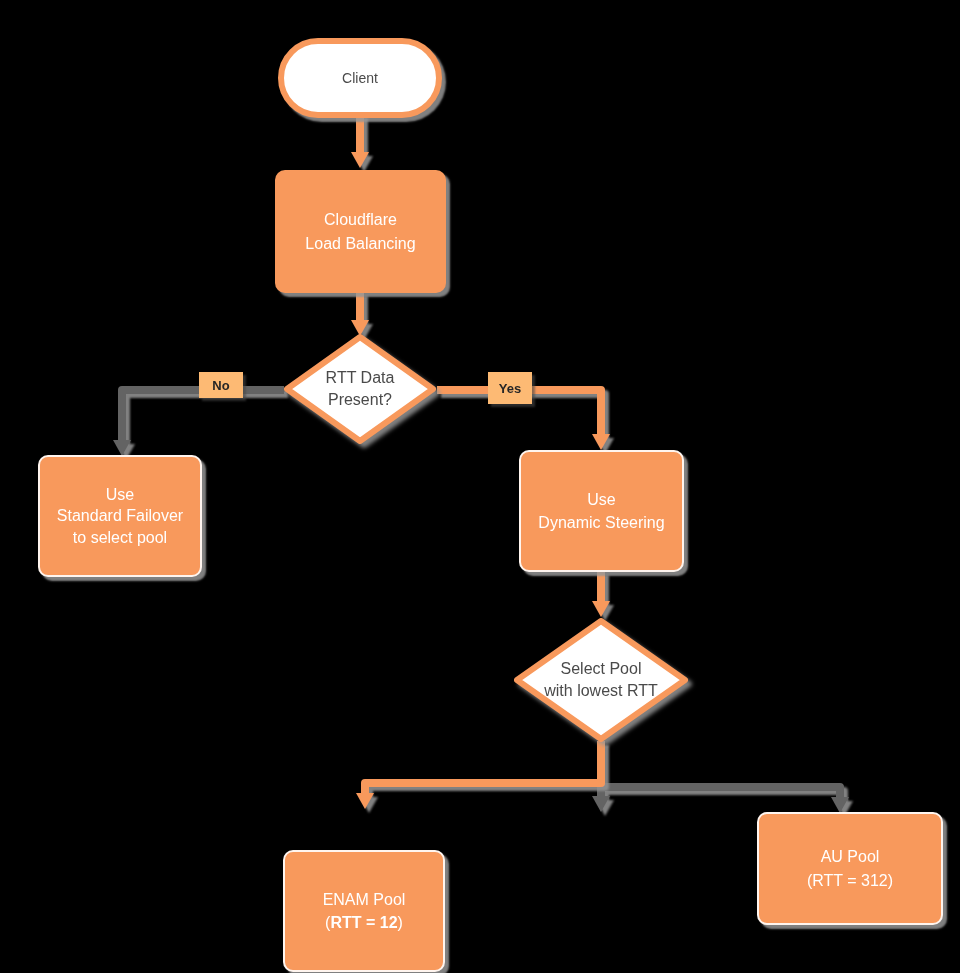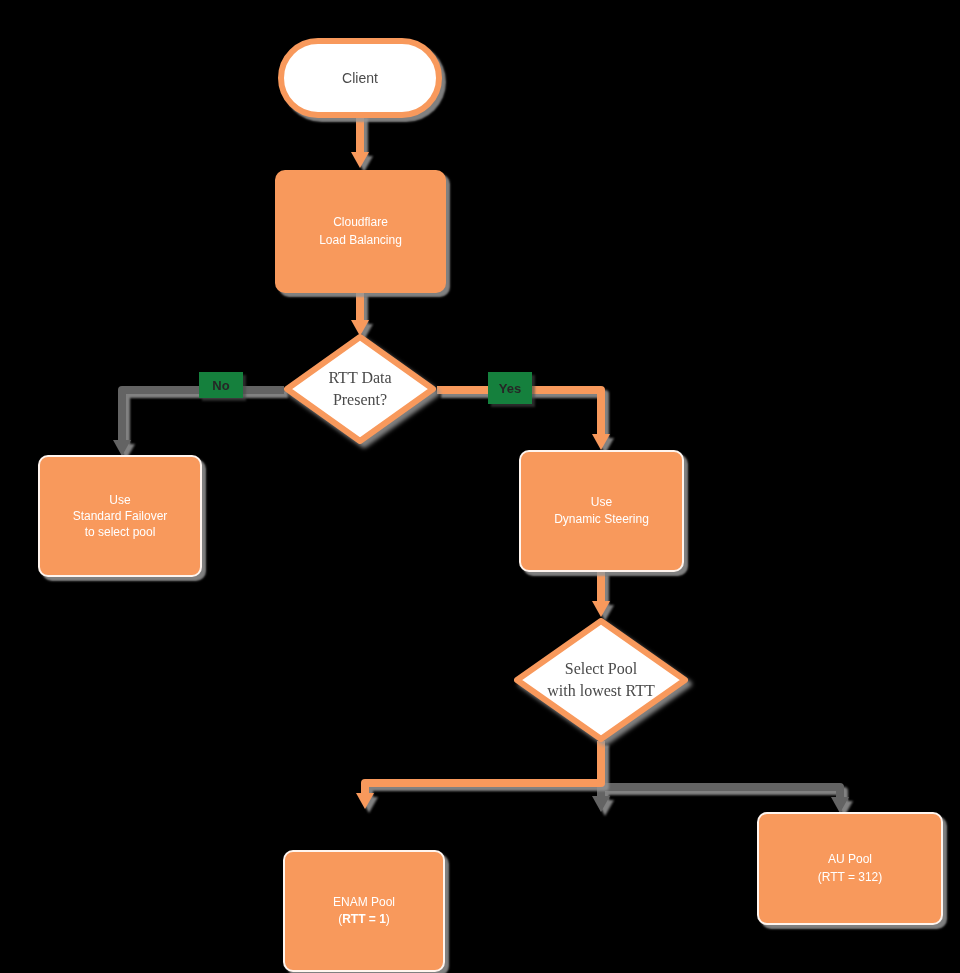--- a/index.html
+++ b/index.html
@@ -10,43 +10,42 @@
   }
   #edges { position: absolute; left: 0; top: 0; z-index: 1; }
   .node {
     position: absolute; z-index: 2;
     display: flex; align-items: center; justify-content: center;
     text-align: center; box-sizing: border-box;
   }
   .orange-box {
     background: #F8995C; color: #ffffff;
     border: 2px solid rgba(255,255,255,0.9);
-    border-radius: 10px; font-size: 12px; line-height: 1.45;
+    border-radius: 10px; font-size: 16px; line-height: 1.45;
     box-shadow: 4px 4px 2px rgba(150,150,150,0.85);
     white-space: pre-line;
   }
   .orange-box.no-border { border: none; }
   .terminator {
     background: #ffffff; color: #4a4a4a;
     border: 6px solid #F8995C; border-radius: 999px;
     font-size: 14px;
     box-shadow: 4px 4px 2px rgba(150,150,150,0.85);
   }
   .diamond-wrap { position: absolute; z-index: 2; }
   .diamond-wrap svg { display: block; filter: drop-shadow(4px 4px 2px rgba(150,150,150,0.85)); }
   .diamond-label {
     position: absolute; inset: 0; z-index: 2;
     display: flex; align-items: center; justify-content: center;
     text-align: center; color: #4a4a4a; font-size: 16px; line-height: 1.4;
     white-space: pre-line;
-    font-family: Liberation Serif, serif;
   }
   .edge-chip {
     position: absolute; z-index: 3;
-    background: #15803d; color: #262626;
+    background: #fdba74; color: #262626;
     font-size: 13px; font-weight: bold;
     display: flex; align-items: center; justify-content: center;
     box-shadow: 3px 3px 2px rgba(70,70,70,0.6);
   }
   .pool-line2 strong { font-weight: bold; }
 </style>
 </head>
 <body>
 
 <div id="canvas">
@@ -112,21 +111,21 @@
   <div class="diamond-wrap" style="left:513px; top:617px; width:176px; height:126px;">
     <svg width="176" height="126">
       <polygon points="88,4 172,63 88,122 4,63" fill="#ffffff" stroke="#F8995C" stroke-width="6" stroke-linejoin="round"></polygon>
     </svg>
     <div class="diamond-label">Select Pool
 with lowest RTT</div>
   </div>
 
   <div class="node orange-box" style="left:283px; top:810px; width:162px; height:122px; flex-direction:column;margin-top:40px;">
     <div>ENAM Pool</div>
-    <div class="pool-line2"><span>(</span><strong>RTT = 1</strong><span>)</span></div>
+    <div class="pool-line2"><span>(</span><strong>RTT = 12</strong><span>)</span></div>
   </div>
 
 
   <div class="node orange-box" style="left:757px; top:812px; width:186px; height:113px;">
     <span>AU Pool
 (RTT = 312)</span>
   </div>
 
   <div class="edge-chip" style="left:199px; top:372px; width:44px; height:26px;">No</div>
   <div class="edge-chip" style="left:488px; top:372px; width:44px; height:32px;">Yes</div>

